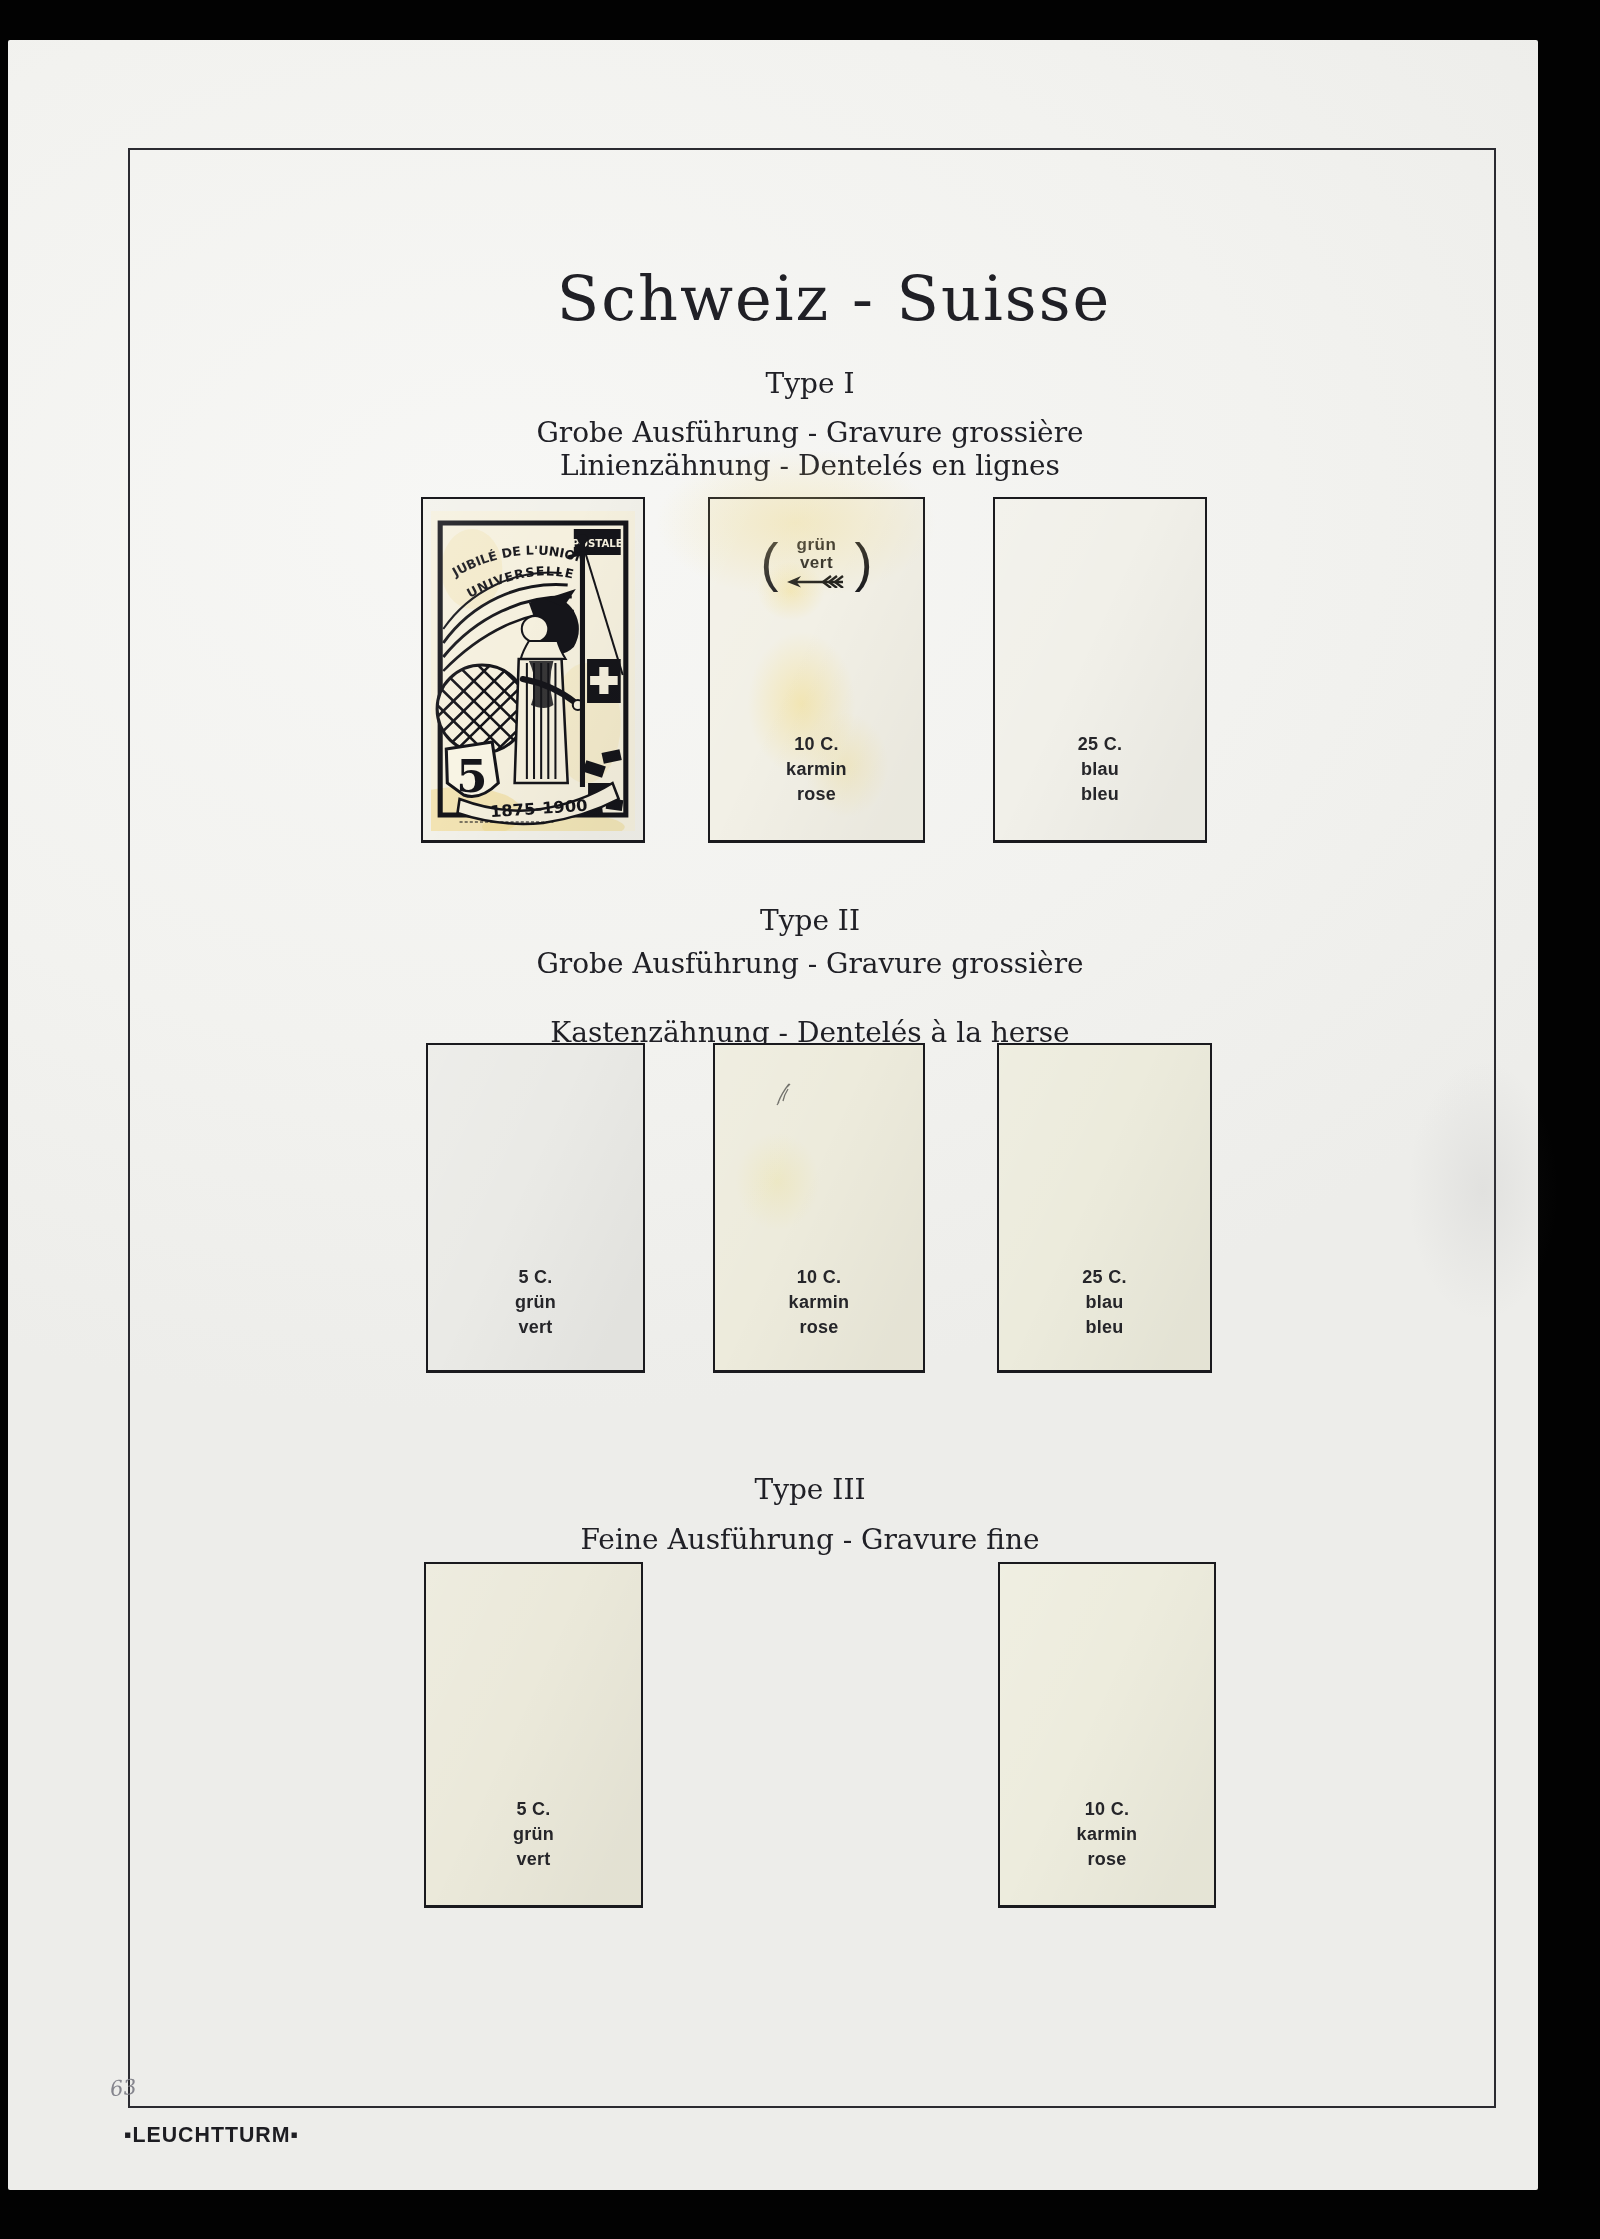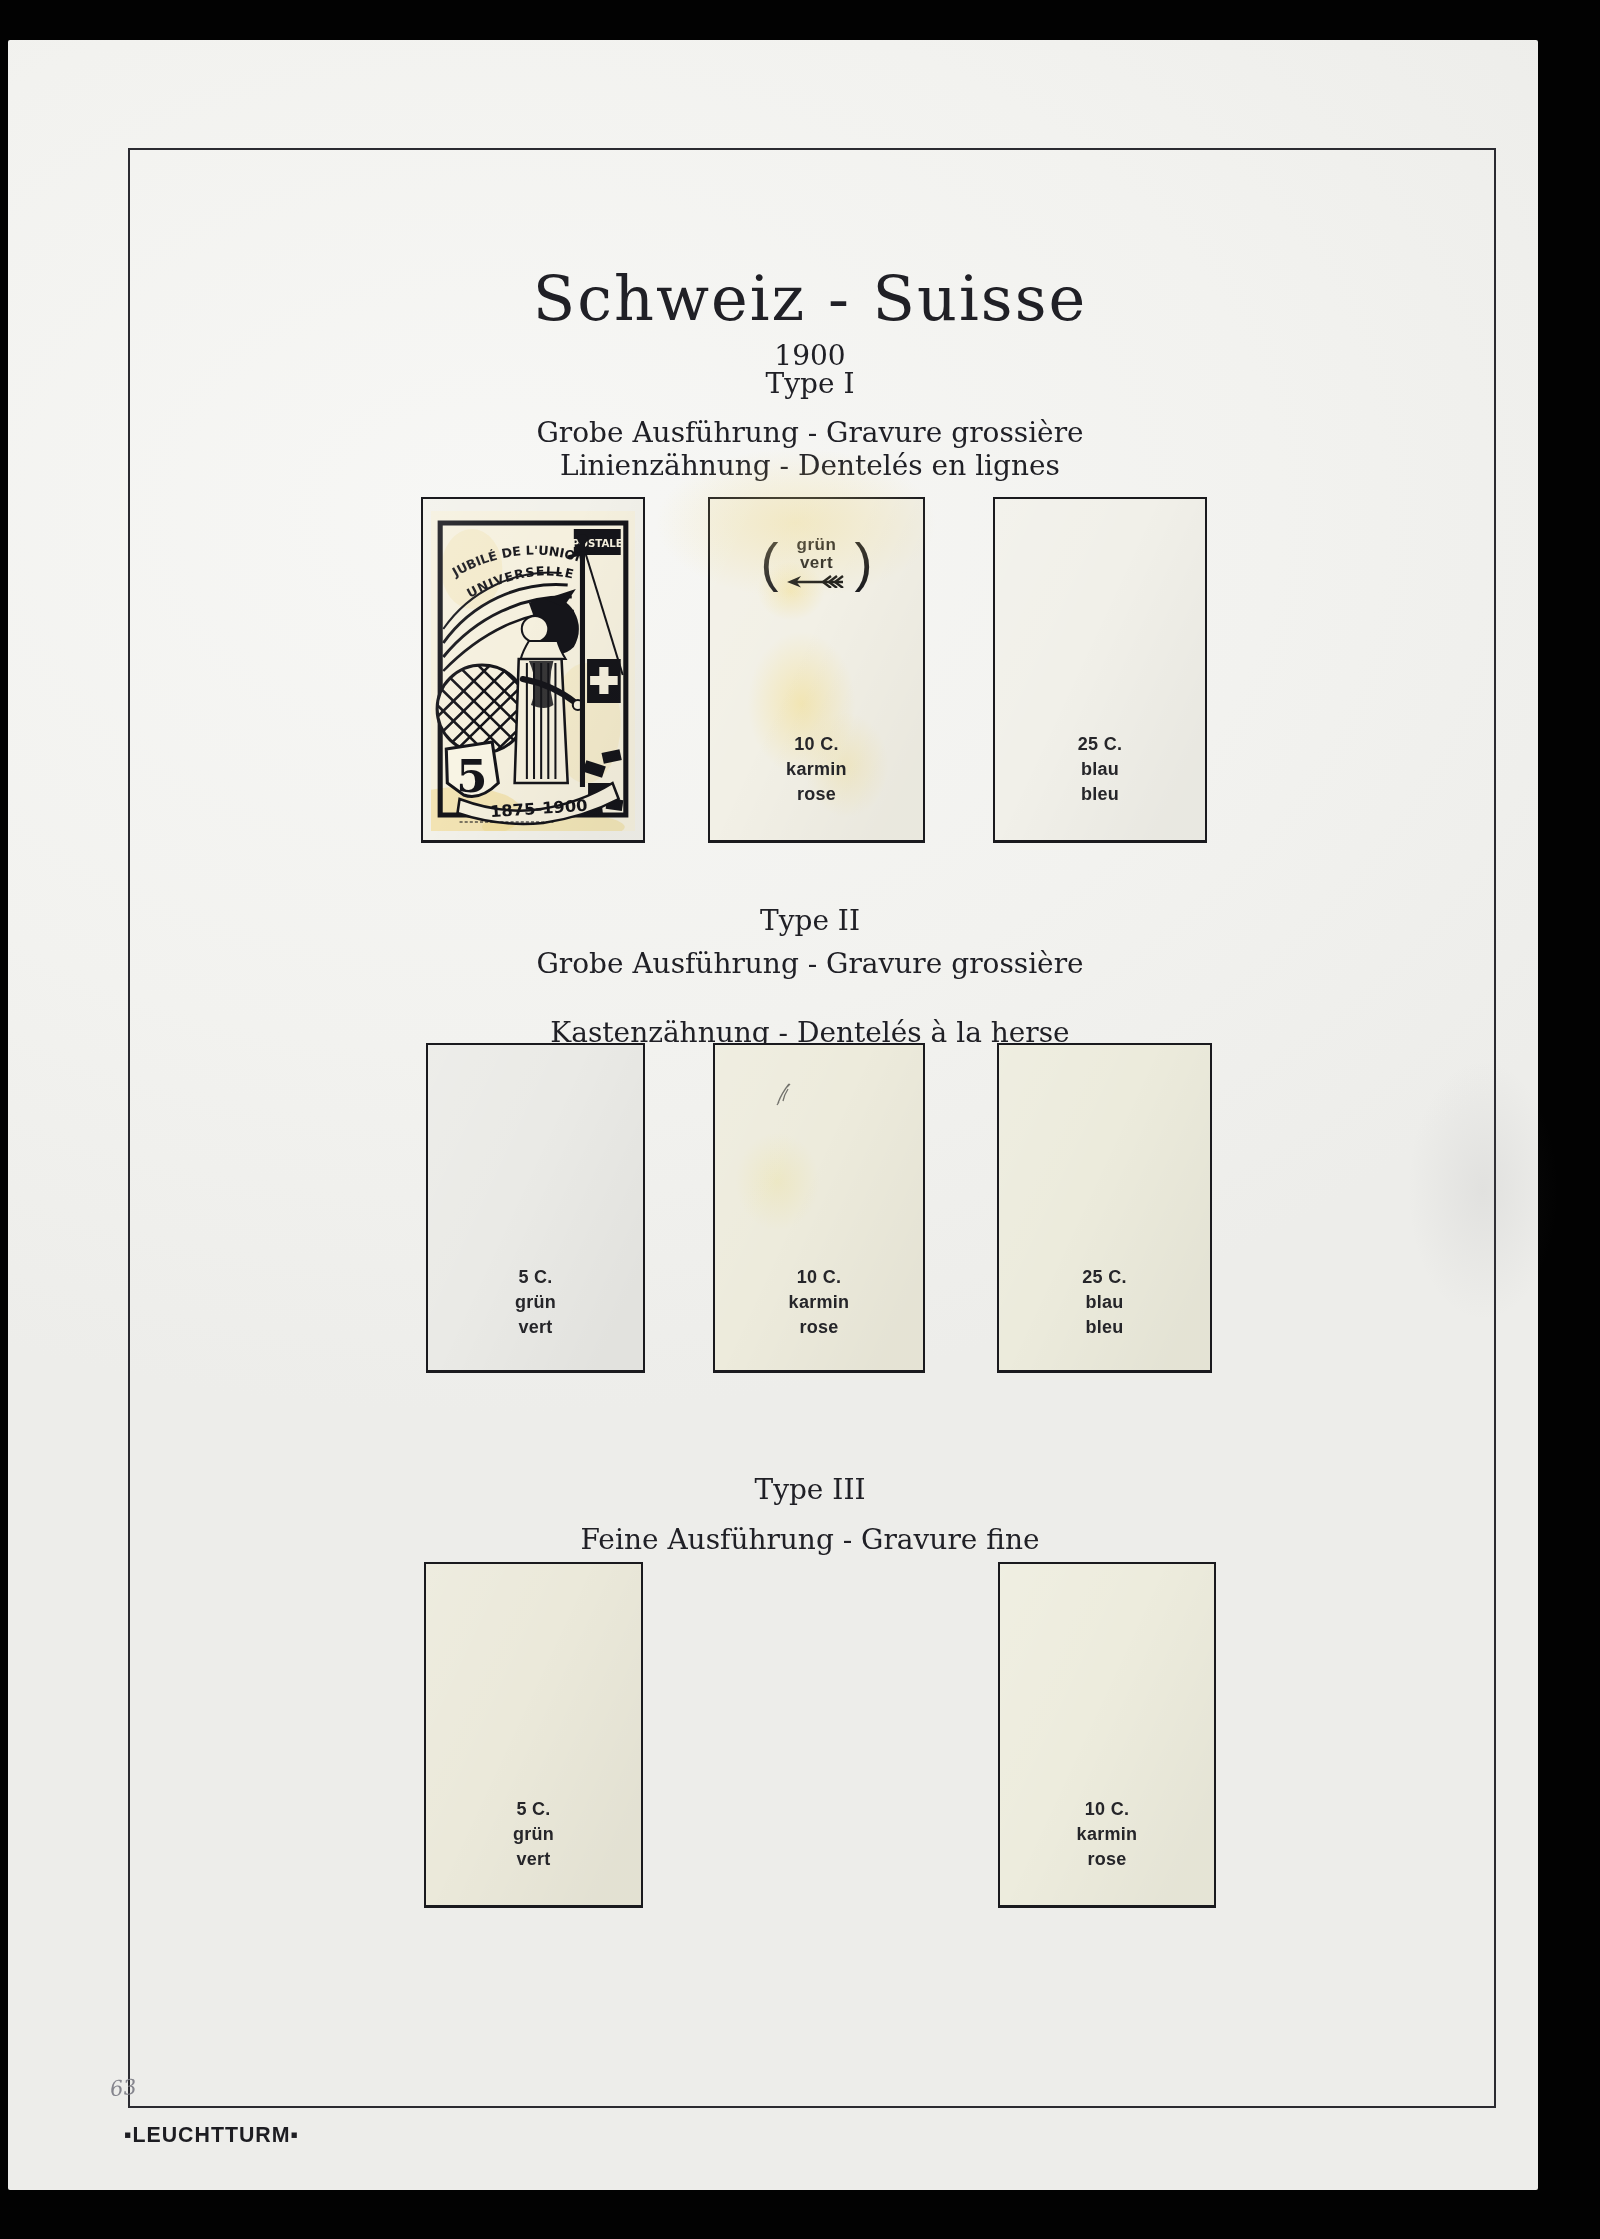--- a/index.html
+++ b/index.html
@@ -6,21 +6,21 @@
   .stage{position:relative;width:1600px;height:2239px;background:#020202;overflow:hidden;
          font-family:"Liberation Sans",sans-serif;}
   .page{position:absolute;left:8px;top:40px;width:1530px;height:2150px;
         background:radial-gradient(1300px 900px at 32% 22%, #f7f7f5 0%, #f2f2ef 60%, #ededea 100%);
         border-radius:2px;}
   .frame{position:absolute;left:120px;top:108px;width:1364px;height:1956px;
          border:2px solid #2b2b31;}
   
   .hdr{position:absolute;left:120px;width:1364px;text-align:center;
        font-family:"DejaVu Serif",serif;color:#202026;}
-  .title{top:222px;font-size:62px;letter-spacing:2px;}
+  .title{top:222px;font-size:62px;letter-spacing:2px;margin-left:24px;}
   .h-sub{font-size:28px;line-height:34px;}
   .y1900{top:299px;}
   .t1-label{top:327px;}
   .t1-l1{top:376px;}
   .t1-l2{top:409px;}
   .t2-label{top:864px;}
   .t2-l1{top:907px;}
   .t2-l2{top:948px;margin-top:28px;}
   .t3-label{top:1433px;}
   .t3-l1{top:1483px;}
@@ -70,21 +70,20 @@
       font-style:italic;font-size:21px;color:#85858d;transform:rotate(-6deg);}
 </style>
 </head>
 <body>
 
 <div class="stage">
   <div class="page">
     <div class="frame"></div>
 
     <div class="hdr title">Schweiz - Suisse</div>
-    <div class="hdr h-sub y1900">1900</div>
 
     <div class="hdr h-sub t1-label">Type I</div>
     <div class="hdr h-sub t1-l1">Grobe Ausführung - Gravure grossière</div>
     <div class="hdr h-sub t1-l2">Linienzähnung - Dentelés en lignes</div>
 
     <div class="slot s1a row1">
       <svg class="stamp" viewBox="0 0 200 320" preserveAspectRatio="none">
         <defs>
           <path id="arcA" d="M24,66 Q86,30 148,52"></path>
           <path id="arcB" d="M38,87 Q92,57 136,67"></path>

